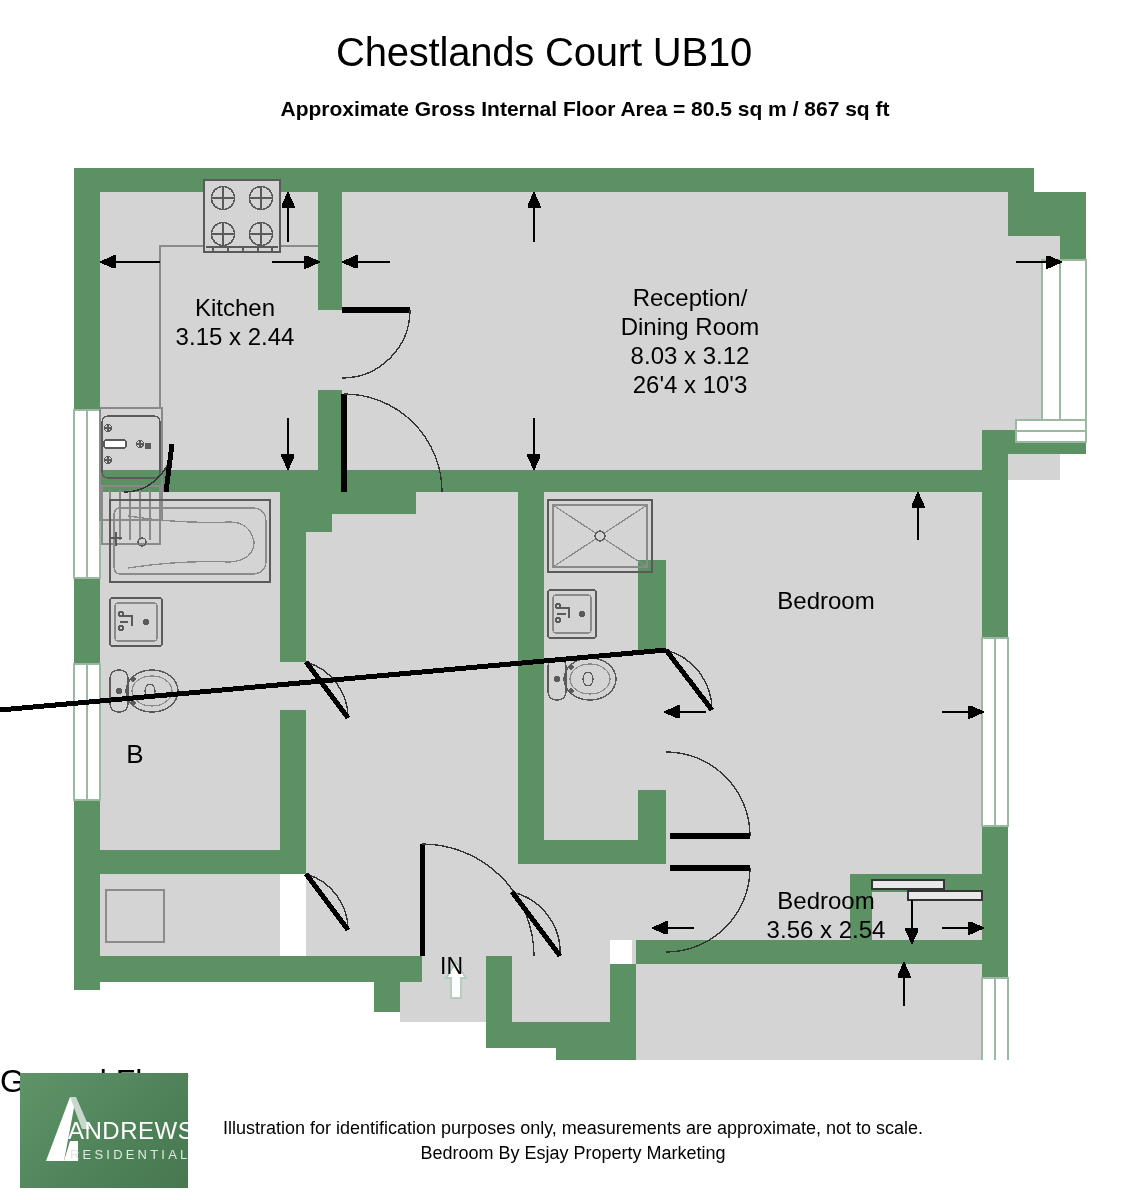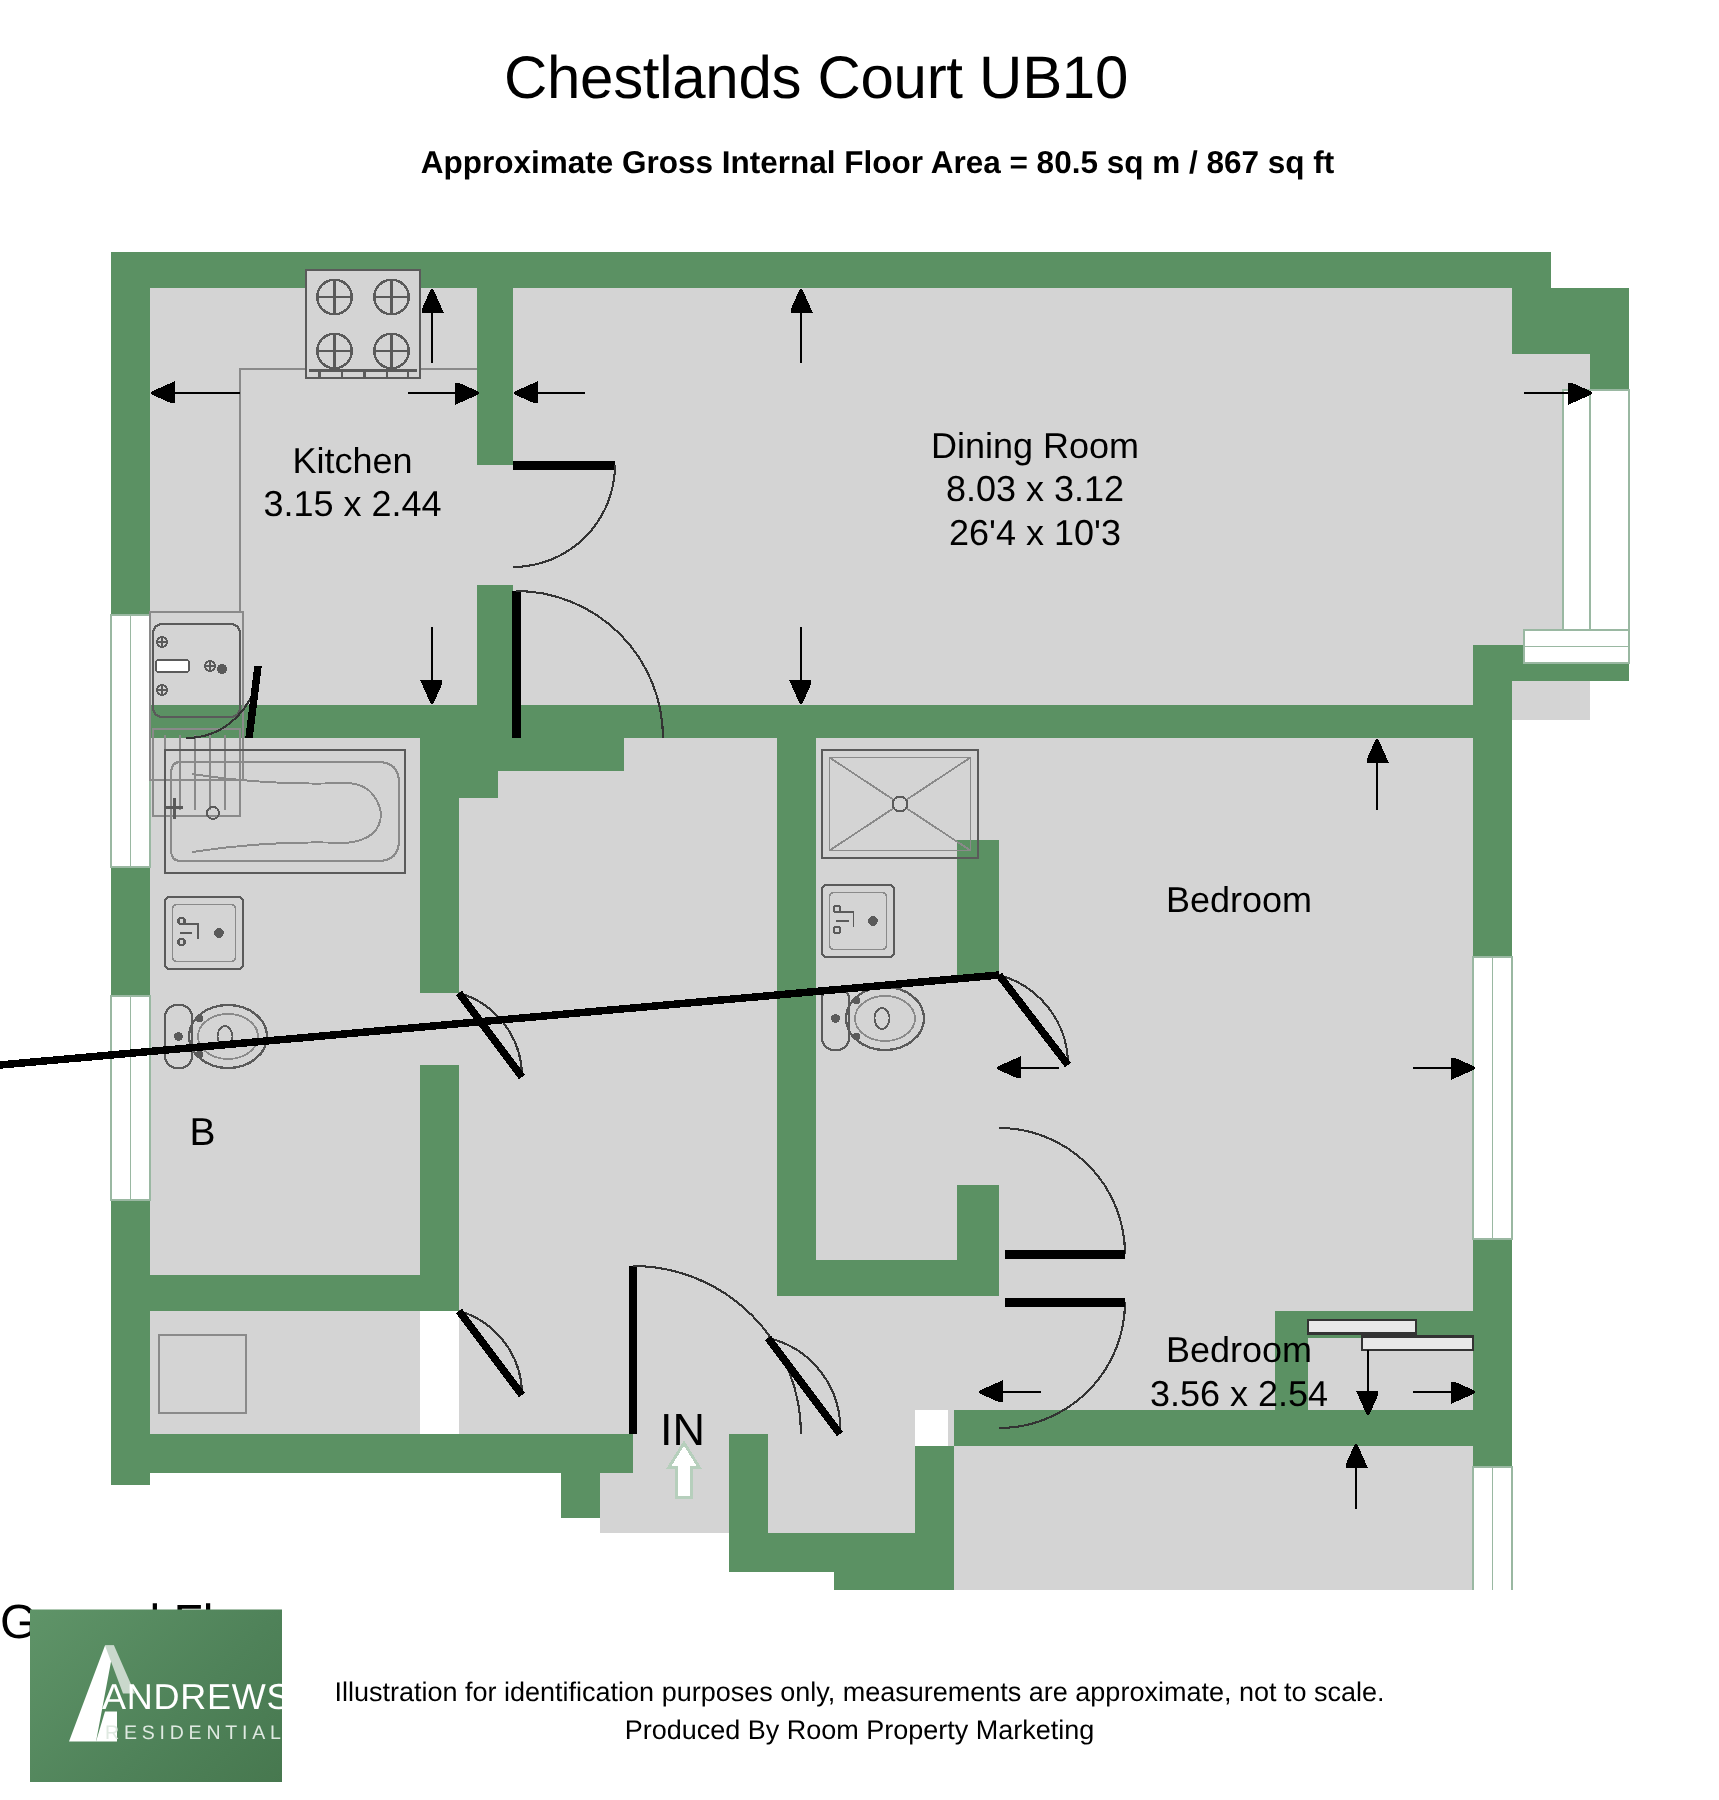--- a/index.html
+++ b/index.html
@@ -29,21 +29,21 @@
   .disclaimer2{
     position:absolute;left:0;top:1143px;width:1146px;text-align:center;
     font-size:18px;
   }
   .logo{
     position:absolute;left:20px;top:1073px;width:168px;height:115px;
     background:linear-gradient(135deg,#5f9468 0%,#4f8259 60%,#47784f 100%);
   }
   .logo svg{display:block;}
   .room-txt{position:absolute;text-align:center;font-size:24px;line-height:29px;white-space:nowrap;}
-  .in-label{position:absolute;font-size:30px;}
+  .in-label{position:absolute;font-size:23px;margin-top:16px;}
 </style>
 </head>
 <body>
 
 <div class="title">Chestlands Court UB10</div>
 <div class="subtitle">Approximate Gross Internal Floor Area = 80.5 sq m / 867 sq ft</div>
 
 <div id="plan">
 <svg width="1146" height="910" viewBox="0 0 1146 910" xmlns="http://www.w3.org/2000/svg" shape-rendering="crispEdges">
 
@@ -397,41 +397,42 @@
 
 </svg>
 </div>
 
 <div class="room-txt" style="left:135px;top:293px;width:200px;">
   <div>Kitchen</div>
   <div>3.15 x 2.44</div>
 </div>
 
 <div class="room-txt" style="left:590px;top:283px;width:200px;">
+  <div>Reception/</div>
   <div>Dining Room</div>
   <div>8.03 x 3.12</div>
   <div>26'4 x 10'3</div>
 </div>
 
 <div class="room-txt" style="left:726px;top:586px;width:200px;">
   <div>Bedroom</div>
 </div>
 
 <div class="room-txt" style="left:726px;top:886px;width:200px;">
   <div>Bedroom</div>
   <div>3.56 x 2.54</div>
 </div>
 
 <div class="room-txt" style="left:112px;top:740px;width:46px;font-size:26px;">B</div>
 
 <div class="in-label" style="left:440px;top:937px;">IN</div>
 
 <div class="floor-label">Ground Floor</div>
 <div class="disclaimer1">Illustration for identification purposes only, measurements are approximate, not to scale.</div>
-<div class="disclaimer2">Produced By Room Property Marketing</div>
+<div class="disclaimer2">Bedroom By Esjay Property Marketing</div>
 
 <div class="logo">
   <svg width="168" height="115" viewBox="0 0 168 115" xmlns="http://www.w3.org/2000/svg">
     <g>
       <path d="M 26,88 L 50,24 L 56,24 L 44,88 Z" fill="#ffffff"></path>
       <path d="M 50,24 L 56,24 L 70,56 L 62,56 Z" fill="#c9d8cc"></path>
       <path d="M 44,88 L 50,68 L 58,68 L 58,88 Z" fill="#ffffff"></path>
     </g>
     <text x="48" y="66" font-family="Liberation Sans, sans-serif" font-size="24" fill="#ffffff" letter-spacing="0.5">ANDREWS</text>
     <text x="50" y="86" font-family="Liberation Sans, sans-serif" font-size="13" fill="#dfe9e1" letter-spacing="3.2">RESIDENTIAL</text>

